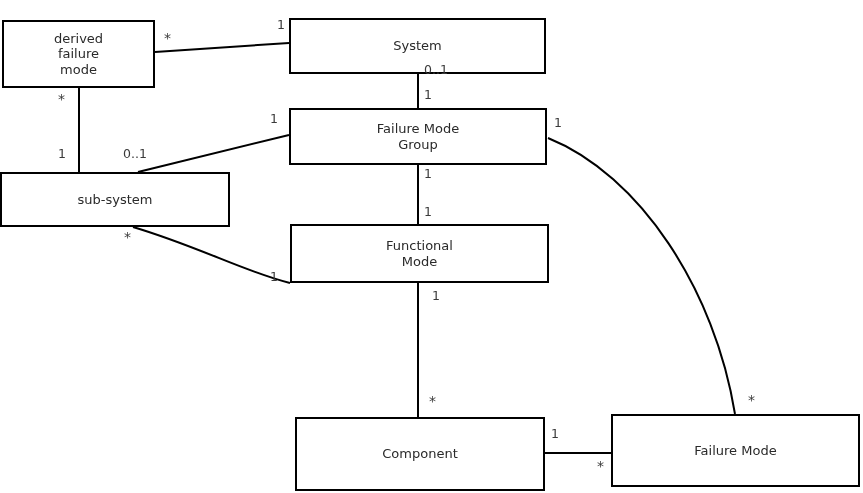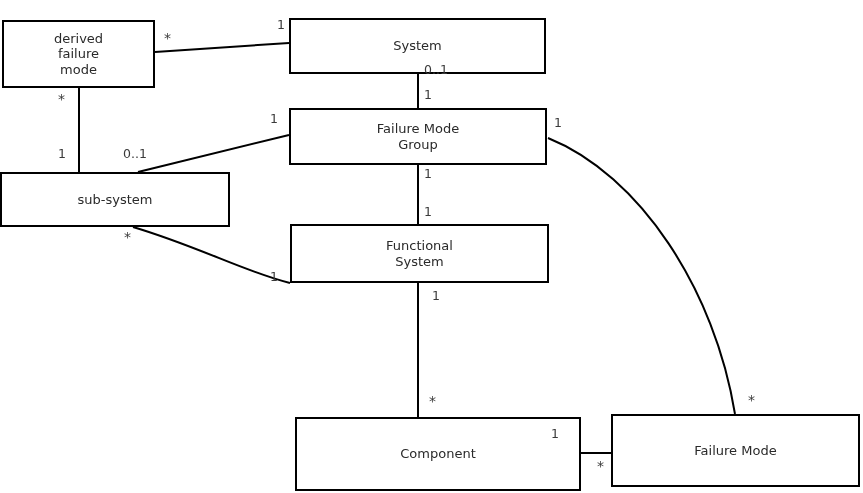--- a/index.html
+++ b/index.html
@@ -69,22 +69,22 @@
 
   <div id="boxes-layer">
       <div class="uml-box" style="left: 2px; top: 20px; width: 153px; height: 68px;">derived
 failure
 mode</div>
       <div class="uml-box" style="left: 289px; top: 18px; width: 257px; height: 56px;">System</div>
       <div class="uml-box" style="left: 289px; top: 108px; width: 258px; height: 57px;">Failure Mode
 Group</div>
       <div class="uml-box" style="left: 0px; top: 172px; width: 230px; height: 55px;">sub-system</div>
       <div class="uml-box" style="left: 290px; top: 224px; width: 259px; height: 59px;">Functional
-System</div>
-      <div class="uml-box" style="left: 295px; top: 417px; width: 286px; height: 74px;">Component</div>
+Mode</div>
+      <div class="uml-box" style="left: 295px; top: 417px; width: 250px; height: 74px;">Component</div>
       <div class="uml-box" style="left: 611px; top: 414px; width: 249px; height: 73px;">Failure Mode</div>
     </div>
   <div id="mult-layer">
       <div class="mult star" style="left: 164px; top: 31px;">*</div>
       <div class="mult" style="left: 277px; top: 19px;">1</div>
       <div class="mult" style="left: 424px; top: 64px;">0..1</div>
       <div class="mult" style="left: 424px; top: 89px;">1</div>
       <div class="mult star" style="left: 58px; top: 92px;">*</div>
       <div class="mult" style="left: 270px; top: 113px;">1</div>
       <div class="mult" style="left: 554px; top: 117px;">1</div>

